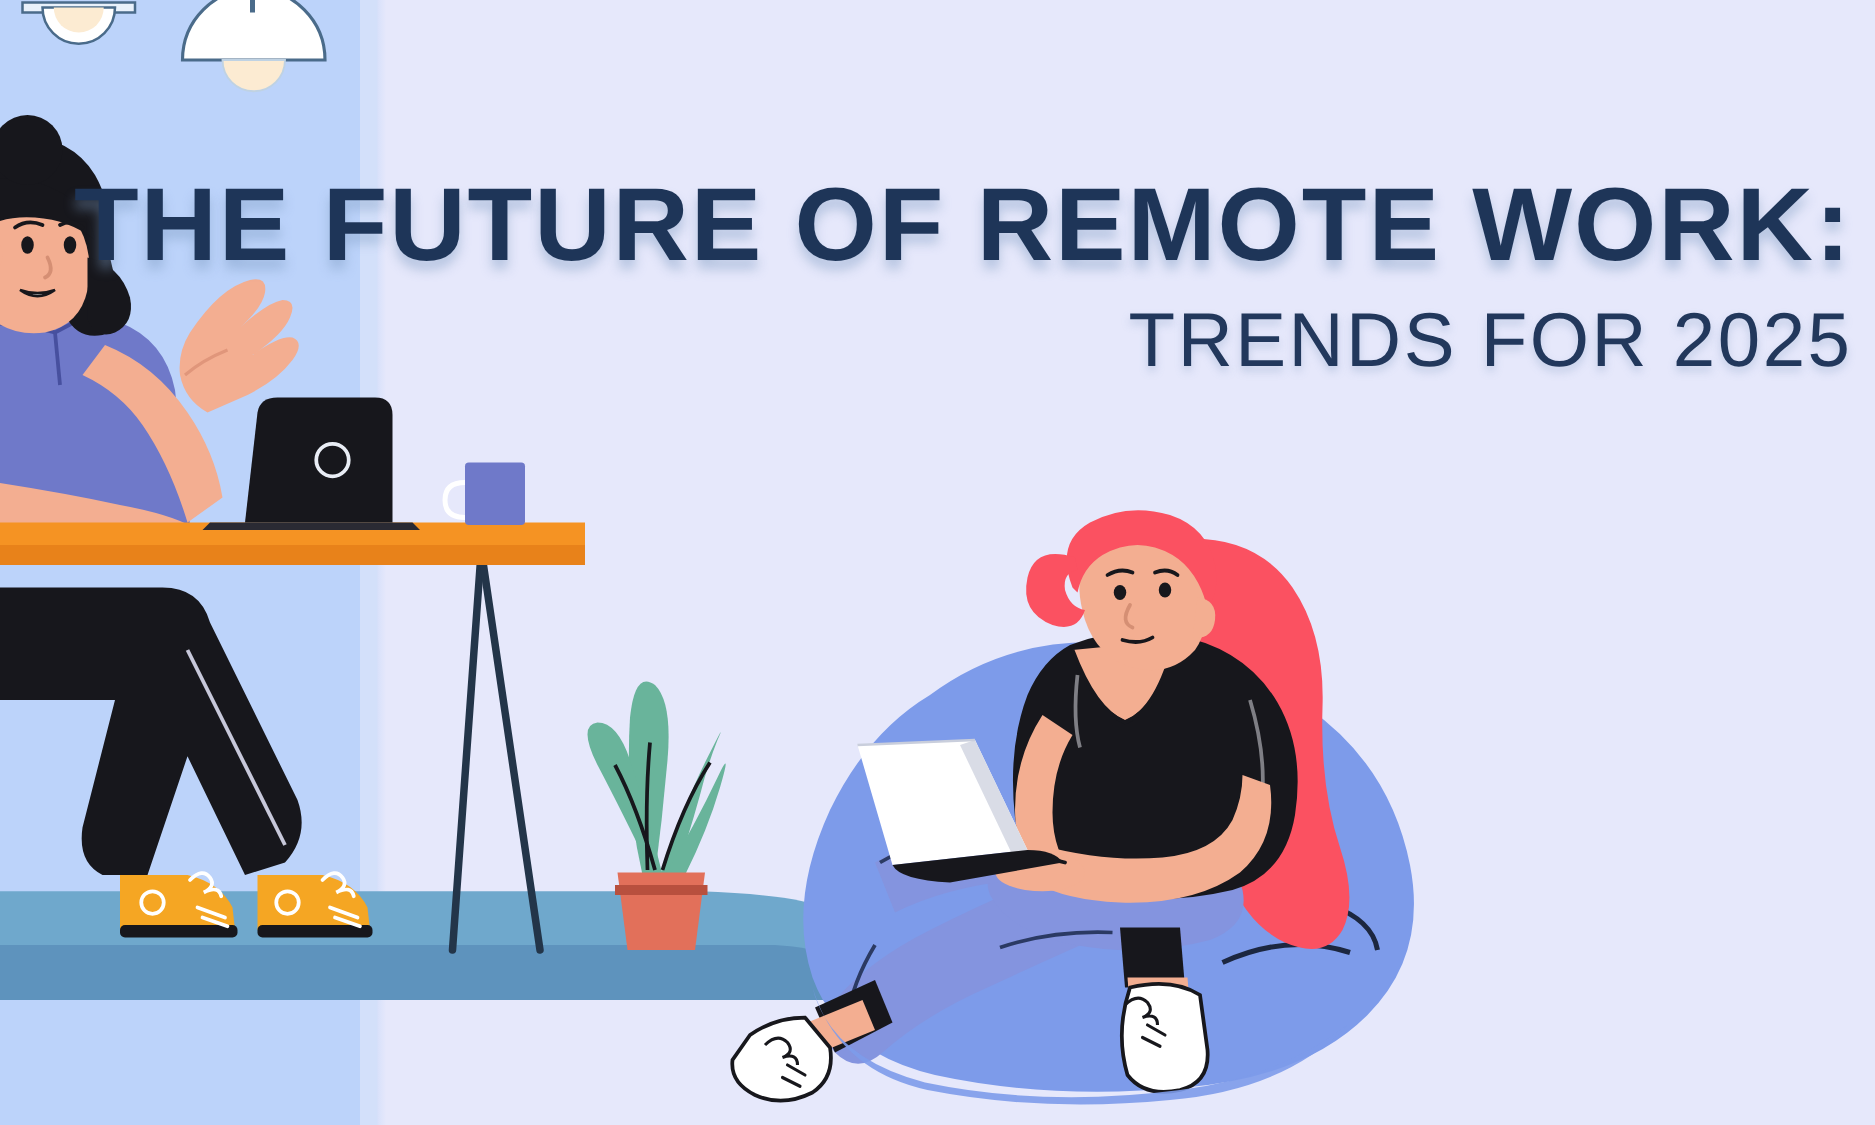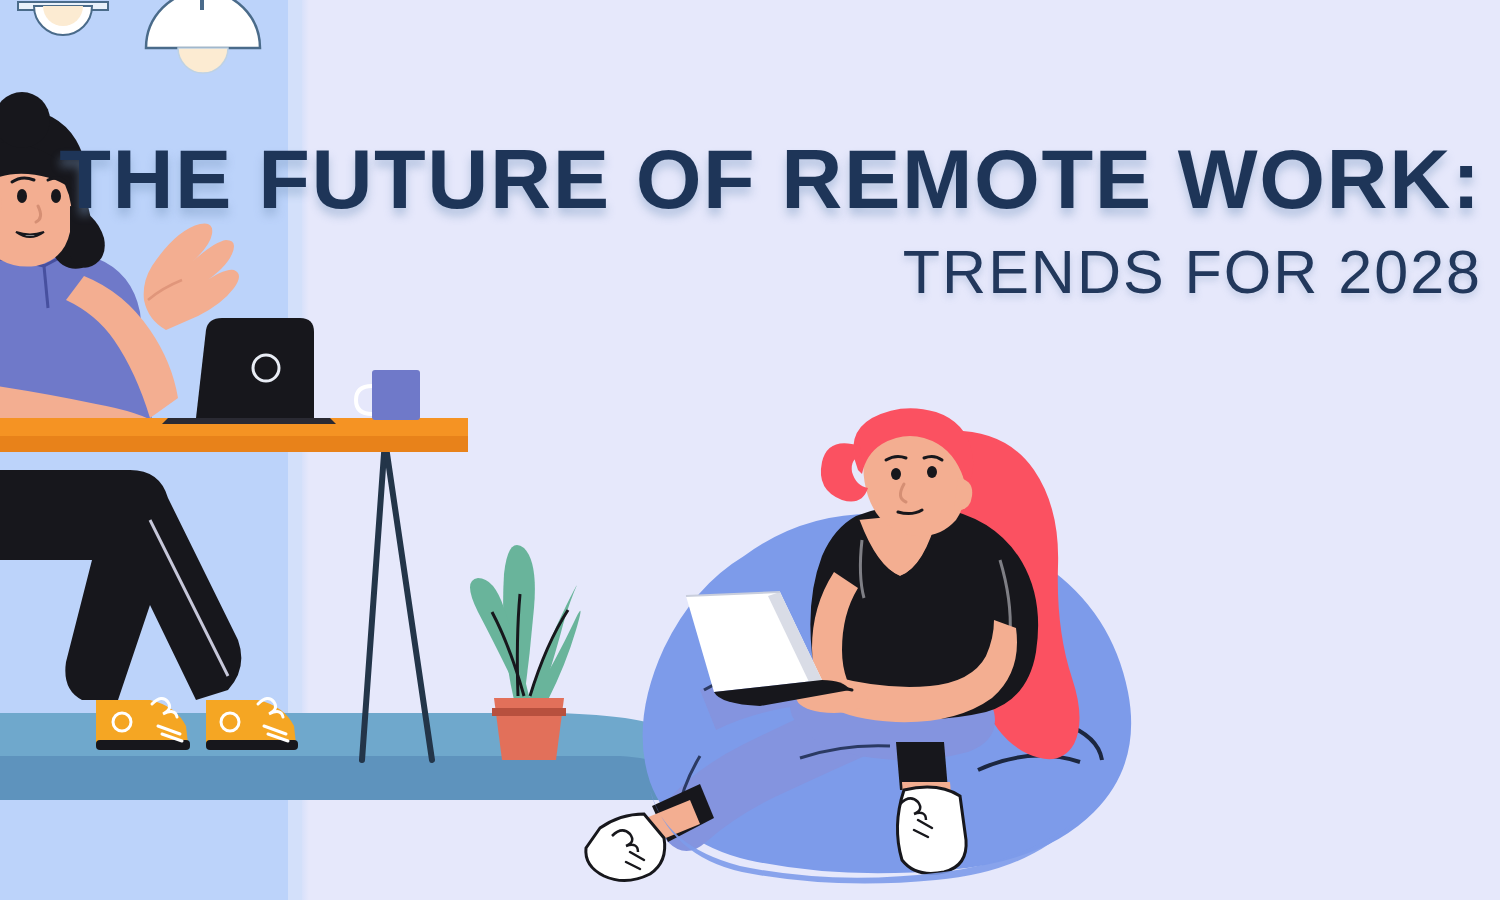--- a/index.html
+++ b/index.html
@@ -404,16 +404,16 @@
       </g>
 
       <path d="M650 790 Q664 846 740 866 Q836 886 944 872 Q1024 862 1078 820
                Q1028 872 936 880 Q834 890 742 872 Q670 856 650 790 Z" fill="#7D9BEA" opacity="0.9"></path>
 
     </g>
   </svg>
 
   <div class="title-block">
     <h1 class="headline">THE FUTURE OF REMOTE WORK:</h1>
-    <h2 class="subheadline">TRENDS FOR 2028</h2>
+    <h2 class="subheadline">TRENDS FOR 2025</h2>
   </div>
 
 </div>
 
 </body></html>

